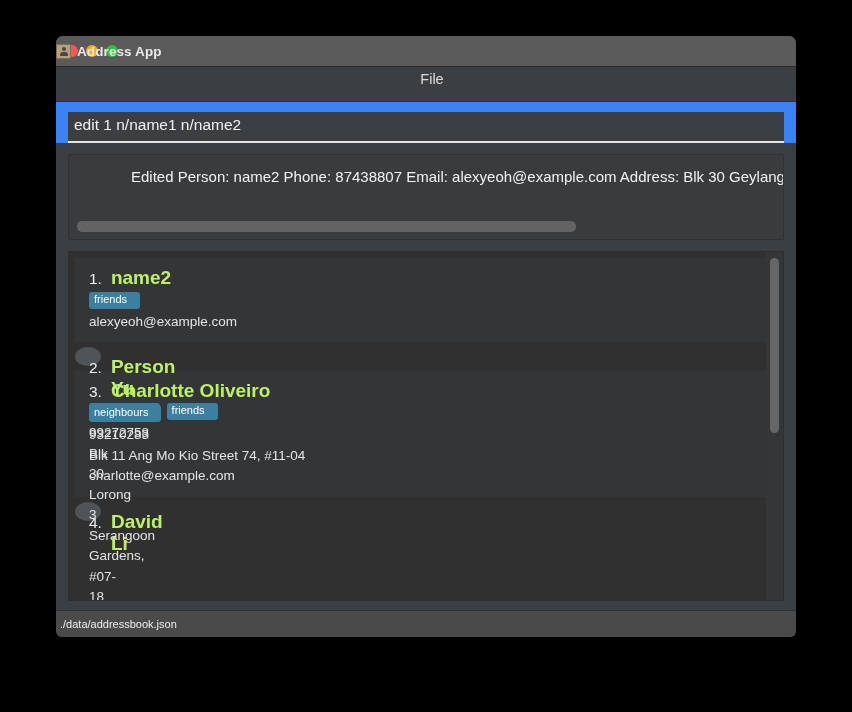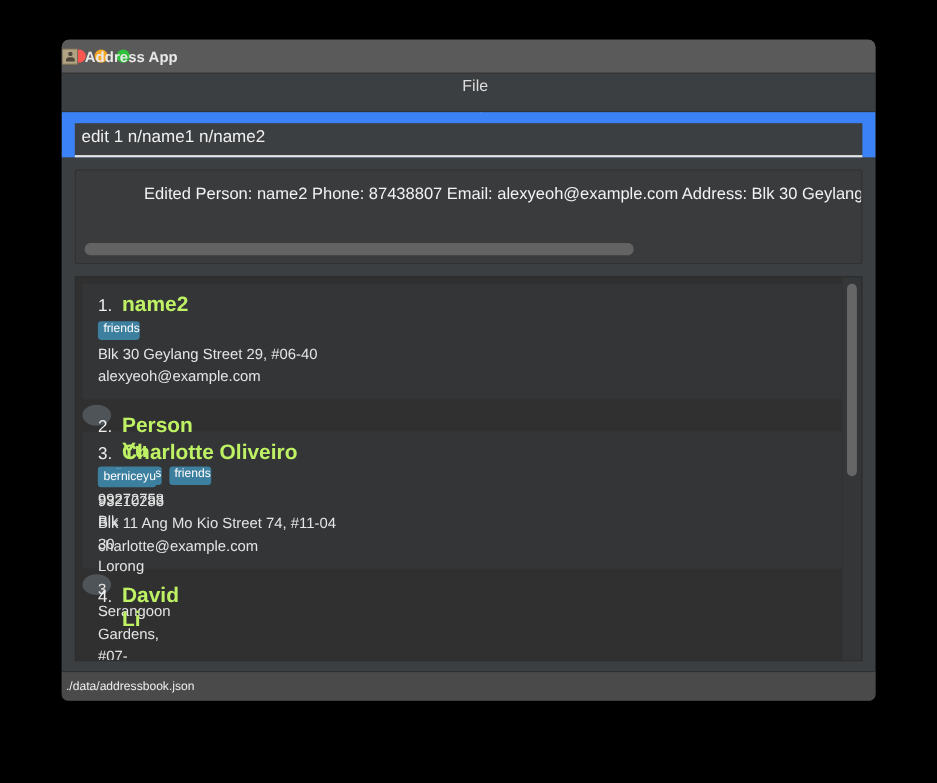--- a/index.html
+++ b/index.html
@@ -205,21 +205,21 @@
   }
   .tag-row {
     display: flex;
     gap: 7px;
     margin: 1px 0 3px 0;
   }
   .tag {
     background: #3d7f9e;
     color: #ffffff;
     font-size: 11px;
-    padding: 1px 0 2px 5px;
+    padding: 1px 13px 2px 5px;
     border-radius: 3px;
     line-height: 1.25;
   }
   .person-field {
     color: #e4e4e4;
     font-size: 13.5px;
     line-height: 1.52;
   }
 
   
@@ -290,21 +290,20 @@
   <div id="list-panel">
     <div id="list-viewport">
         <div class="person-card dark">
           <div class="person-head">
             <span class="person-index">1.</span>
             <span class="person-name">name2</span>
           </div>
           <div class="tag-row">
             <span class="tag">friends</span>
           </div>
-          <div class="person-field">Blk 30 Geylang Street 29, #06-40</div>
           <div class="person-field">alexyeoh@example.com</div>
         </div>
         <div class="person-card light">
           <div class="person-head">
             <span class="person-index">2.</span>
             <span class="person-name">Person Yu</span>
           </div>
           <div class="tag-row">
             <span class="tag">colleagues</span>
             <span class="tag">friends</span>
@@ -312,21 +311,21 @@
           <div class="person-field">99272758</div>
           <div class="person-field">Blk 30 Lorong 3 Serangoon Gardens, #07-18</div>
           <div class="person-field">berniceyu@example.com</div>
         </div>
         <div class="person-card dark">
           <div class="person-head">
             <span class="person-index">3.</span>
             <span class="person-name">Charlotte Oliveiro</span>
           </div>
           <div class="tag-row">
-            <span class="tag">berniceyu</span>
+            <span class="tag">neighbours</span>
           </div>
           <div class="person-field">93210283</div>
           <div class="person-field">Blk 11 Ang Mo Kio Street 74, #11-04</div>
           <div class="person-field">charlotte@example.com</div>
         </div>
         <div class="person-card light">
           <div class="person-head">
             <span class="person-index">4.</span>
             <span class="person-name">David Li</span>
           </div>

